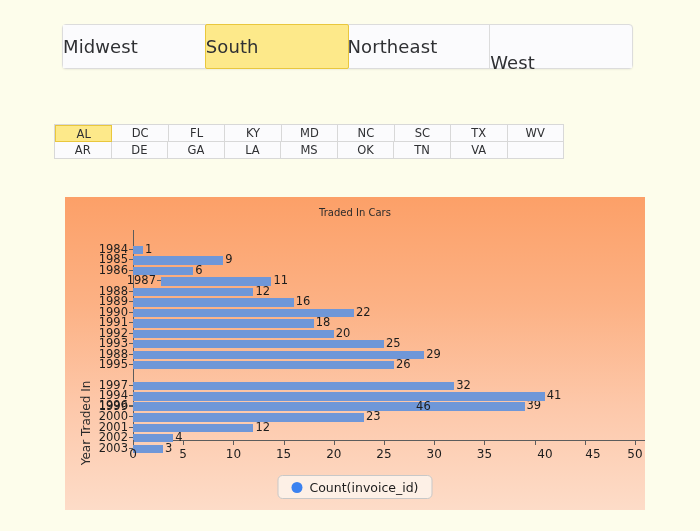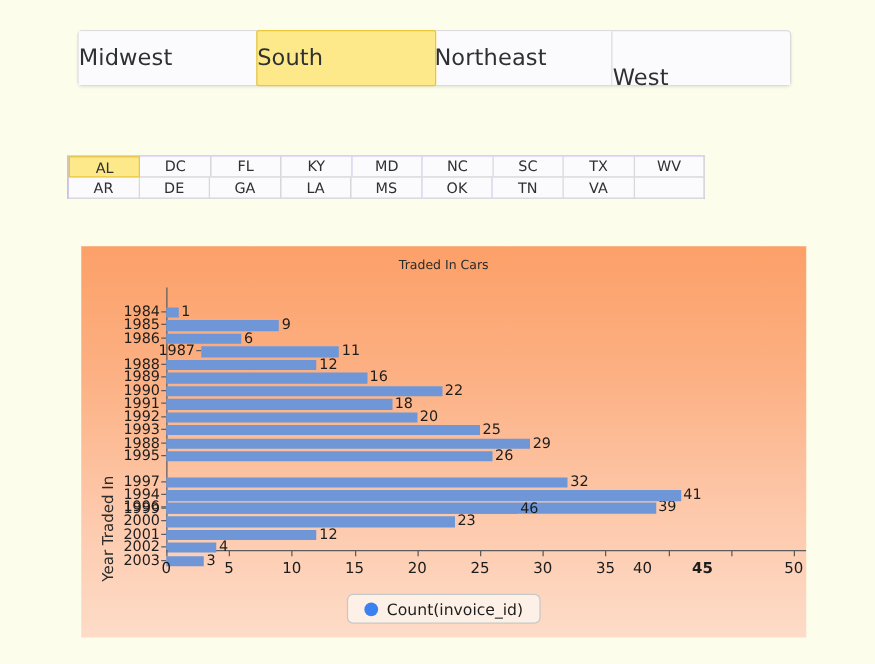--- a/index.html
+++ b/index.html
@@ -410,18 +410,18 @@
     <div class="x-tick-label" style="left: 218.6px;">15</div>
     <div class="x-tick-mark" style="left: 268.8px;"></div>
     <div class="x-tick-label" style="left: 268.8px;">20</div>
     <div class="x-tick-mark" style="left: 319px;"></div>
     <div class="x-tick-label" style="left: 319px;">25</div>
     <div class="x-tick-mark" style="left: 369.2px;"></div>
     <div class="x-tick-label" style="left: 369.2px;">30</div>
     <div class="x-tick-mark" style="left: 419.4px;"></div>
     <div class="x-tick-label" style="left: 419.4px;">35</div>
     <div class="x-tick-mark" style="left: 469.6px;"></div>
-    <div class="x-tick-label" style="left: 449px;">40</div>
+    <div class="x-tick-label" style="left: 480px;">40</div>
     <div class="x-tick-mark" style="left: 519.8px;"></div>
-    <div class="x-tick-label" style="left: 497px; font-weight: bold;">45</div>
+    <div class="x-tick-label" style="left: 528px;">45</div>
     <div class="x-tick-mark" style="left: 570px;"></div>
     <div class="x-tick-label" style="left: 570px;">50</div>
   </div>
 
 </body></html>

